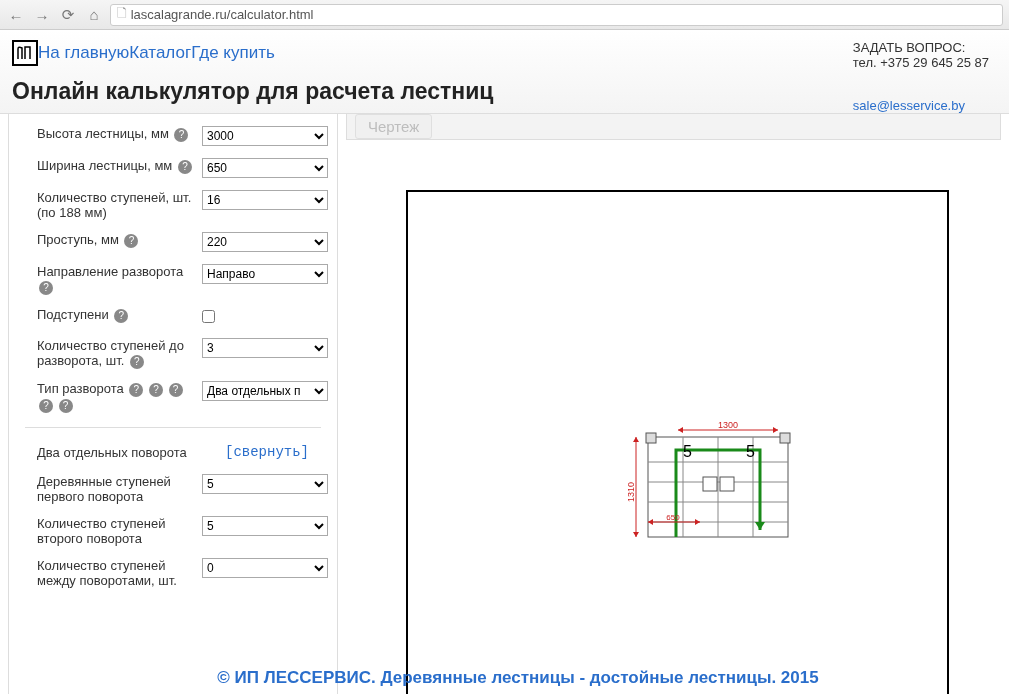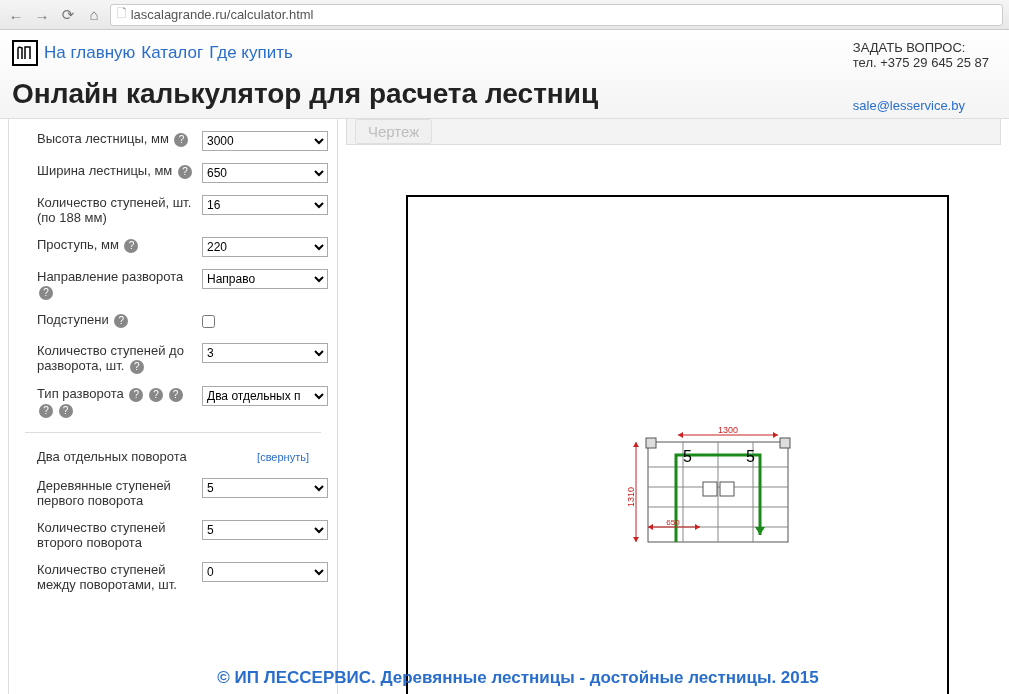--- a/index.html
+++ b/index.html
@@ -6,43 +6,43 @@
 body { font-family: Arial, Helvetica, sans-serif; font-size: 13px; color: #333; background: #fff; }
 
 
 .browser-bar { height: 30px; background: linear-gradient(#f5f5f5,#e8e8e8); border-bottom: 1px solid #ccc; display: flex; align-items: center; padding: 0 6px; gap: 6px; }
 .nav-btn { width: 20px; height: 20px; display:flex; align-items:center; justify-content:center; color:#777; font-size:15px; cursor:pointer; border-radius:3px; }
 .url-bar { flex:1; height:22px; border:1px solid #ccc; border-radius:3px; background:#fff; display:flex; align-items:center; padding:0 6px; font-size:13px; color:#555; gap:4px;}
 .page-icon{font-size:12px;color:#999;}
 
 
 .header { padding: 10px 12px 8px; border-bottom:1px solid #ddd; background: linear-gradient(#fff, #f4f4f4); position:relative;}
-.top-nav { display:flex; align-items:center; gap:6px; }
+.top-nav { display:flex; align-items:center; }
 .logo { width:26px; height:26px; border:2px solid #000; background:#fff; display:flex; align-items:center; justify-content:center; font-size:14px;}
 .top-nav a { color:#2a6ecb; font-size:17px; text-decoration:none; font-weight:400; }
 .contact { position:absolute; right:20px; top:10px; text-align:left; font-size:13px; color:#333;}
 .contact a{color:#2a6ecb; text-decoration:none;}
-h1 { font-size:28px; font-weight:bold; margin-top:12px; color:#222;}
+h1 { font-size:23px; font-weight:bold; margin-top:12px; color:#222;}
 
 
 .main { display:flex; }
 .sidebar { width: 330px; border-right:1px solid #ddd; padding: 6px 28px 12px; border-left:1px solid #ddd; margin-left:8px;}
 .content { flex:1; padding: 0 0 0 8px; position:relative;}
 
 .form-row { display:flex; align-items:flex-start; padding:6px 0; }
 .form-label { flex:0 0 165px; font-size:13px; color:#333; padding-right:6px;}
 .help { display:inline-block; width:14px; height:14px; border-radius:50%; background:#888; color:#fff; font-size:10px; line-height:14px; text-align:center; margin-left:2px; cursor:help;}
 .form-control { flex:1; }
 select { width:126px; height:20px; font-size:12px; border:1px solid #aaa; background:#fff;}
 input[type=checkbox]{margin-top:3px;}
 
 .section-divider{border-top:1px solid #ddd; margin:8px -12px; }
 .section-header{display:flex; justify-content:space-between; align-items:center; padding:8px 0;}
 .section-title{font-size:13px; color:#333;}
-.collapse-link{color:#2a6ecb; font-size:11px; text-decoration:none;}
+.collapse-link{color:#2a6ecb; font-size:14px; text-decoration:none;font-family:Liberation Mono, monospace;}
 
 
 .tab-bar{background:#f3f3f3; border:1px solid #ddd; border-top:none; padding:4px 8px; margin:0 8px 0 0;}
 .tab-btn{background:#eee; border:1px solid #ccc; border-radius:3px; padding:3px 12px; font-size:15px; color:#888; cursor:pointer; opacity:0.5;}
 
 
 .drawing-area{border:2px solid #000; margin:50px 60px 0 60px; height:556px; position:relative; overflow:hidden;}
 .schematic{position:absolute; left:220px; top:230px; width:170px; height:130px;}
 
 .footer-copyright{position:fixed; bottom:6px; width:100%; text-align:center; font-size:17px; font-weight:bold; color:#2a6ecb;padding-left:27px;}

